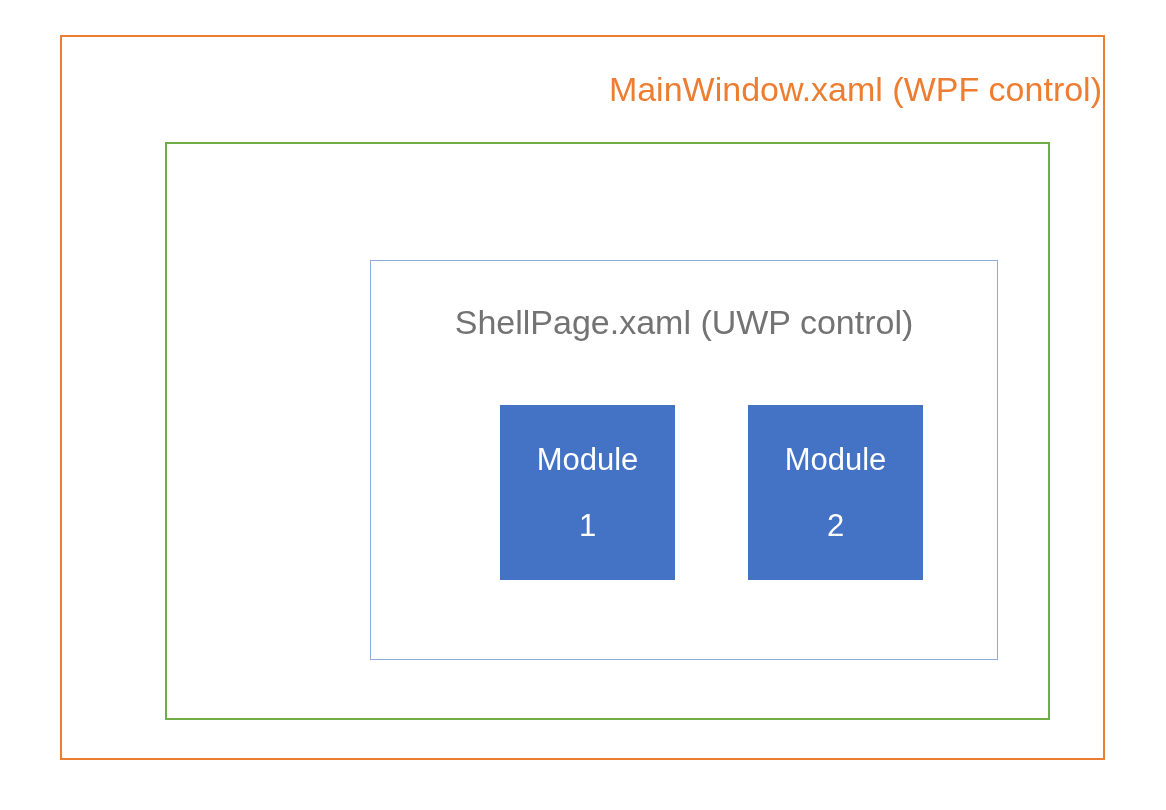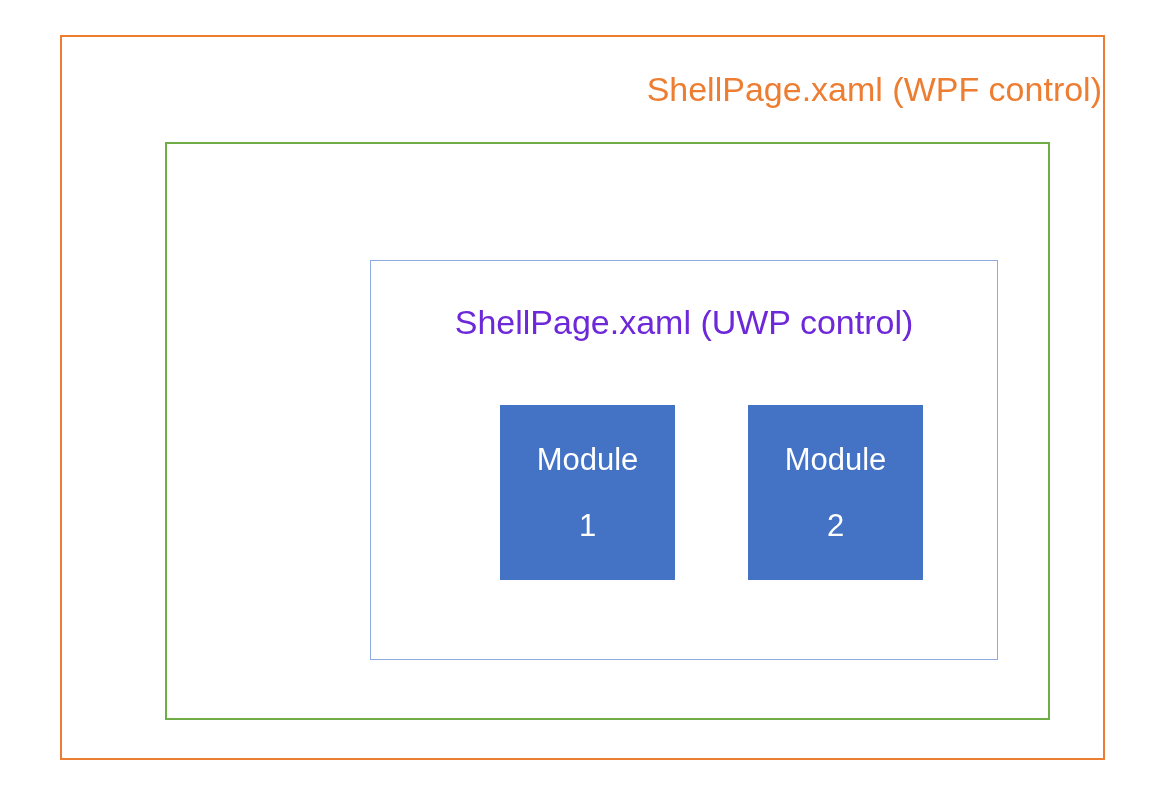--- a/index.html
+++ b/index.html
@@ -86,28 +86,28 @@
   .module-1 { left: 500px; }
   .module-2 { left: 748px; }
 </style>
 </head>
 <body>
 
 <div class="canvas">
 
   <div class="box outer-box" style="border-color: rgb(237, 125, 49);"></div>
 
-  <div class="outer-label" style="color: rgb(237, 125, 49);">ShellPage.xaml (WPF control)</div>
+  <div class="outer-label" style="color: rgb(237, 125, 49);">MainWindow.xaml (WPF control)</div>
 
   <div class="box host-box" style="border-color: rgb(112, 173, 71);"></div>
 
 
   <div class="box shell-box" style="border-color: rgb(143, 170, 220);"></div>
 
-  <div class="shell-label" style="color: #6d28d9;">ShellPage.xaml (UWP control)</div>
+  <div class="shell-label" style="color: #737373;">ShellPage.xaml (UWP control)</div>
 
   <div class="module module-1" style="background-color: rgb(68, 114, 196); color: rgb(255, 255, 255);">
     <span>Module</span>
     <span>1</span>
   </div>
 
   <div class="module module-2" style="background-color: rgb(68, 114, 196); color: rgb(255, 255, 255);">
     <span>Module</span>
     <span>2</span>
   </div>

